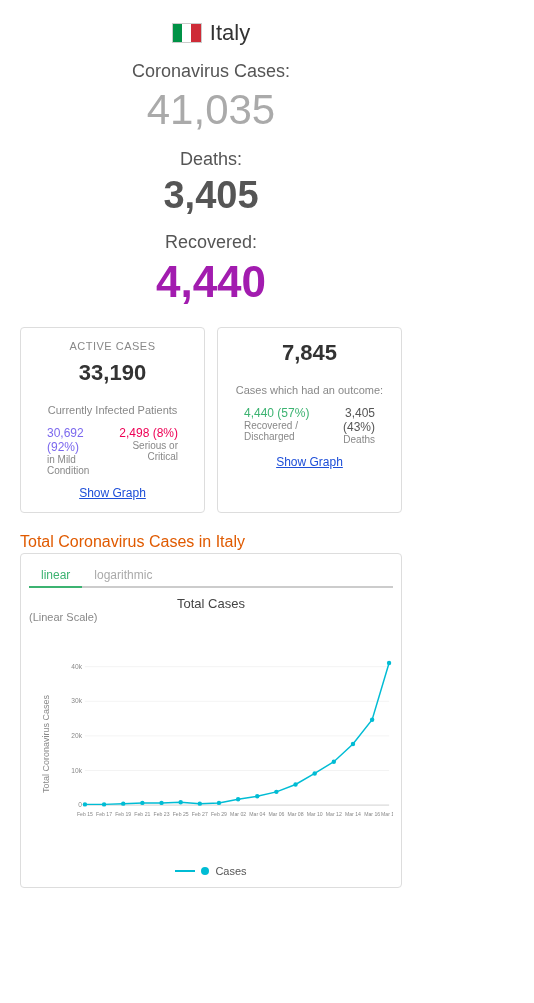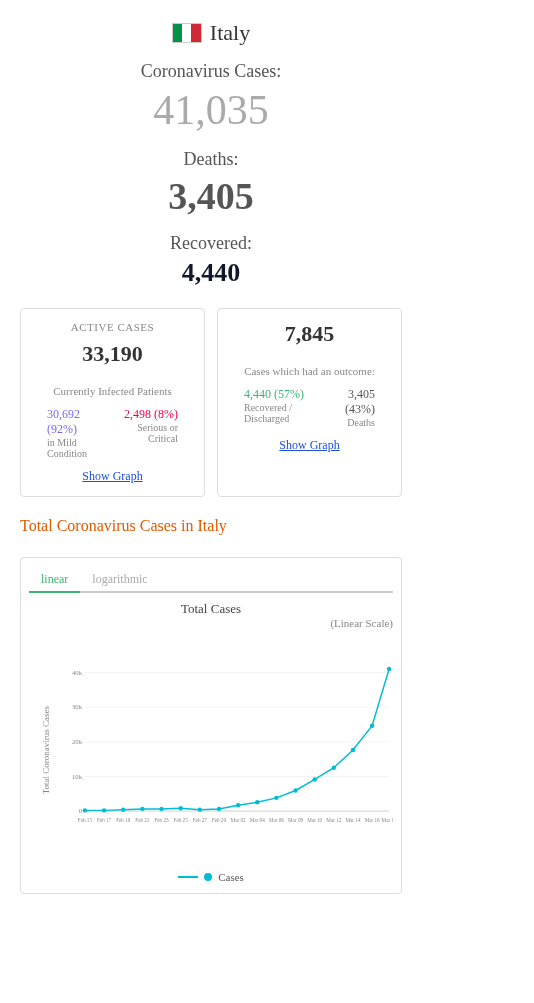--- a/index.html
+++ b/index.html
@@ -6,21 +6,20 @@
     body {
       font-family: Arial, sans-serif;
       background: #fff;
       width: 534px;
       min-height: 1003px;
       color: #333;
     }
     .container {
       width: 422px;
       padding: 20px 20px 20px 20px;
-      font-family: Liberation Serif, serif;
     }
     .country-header {
       display: flex;
       align-items: center;
       justify-content: center;
       gap: 8px;
       margin-bottom: 10px;
     }
     .flag {
       display: flex;
@@ -49,22 +48,22 @@
       font-size: 42px;
       color: #aaa;
       font-weight: 300;
     }
     .stat-value-deaths {
       font-size: 38px;
       color: #555;
       font-weight: bold;
     }
     .stat-value-recovered {
-      font-size: 26px;
-      color: #0f172a;
+      font-size: 44px;
+      color: #a21caf;
       font-weight: bold;
     }
     .cards-row {
       display: flex;
       gap: 12px;
       margin: 20px 0;
     }
     .card {
       flex: 1;
       border: 1px solid #ddd;
@@ -127,21 +126,21 @@
       margin-top: 10px;
       text-decoration: underline;
       cursor: pointer;
     }
     .chart-section {
       margin-top: 10px;
     }
     .chart-section-title {
       font-size: 16px;
       color: #e05a00;
-      margin-bottom: 22px;
+      margin-bottom: 2px;
     }
     .chart-container {
       border: 1px solid #ddd;
       border-radius: 4px;
       padding: 10px 8px 10px 8px;
       background: #fff;
     }
     .chart-tabs {
       display: flex;
       gap: 0;
@@ -160,21 +159,21 @@
     .chart-tab.active {
       color: #3cb371;
       border-bottom: 2px solid #3cb371;
     }
     .chart-title {
       text-align: center;
       font-size: 13px;
       color: #444;
     }
     .chart-subtitle {
-      text-align: right;
+      text-align: left;
       font-size: 11px;
       color: #888;
       margin-bottom: 6px;
     }
     .chart-legend {
       display: flex;
       align-items: center;
       justify-content: center;
       gap: 6px;
       margin-top: 6px;

